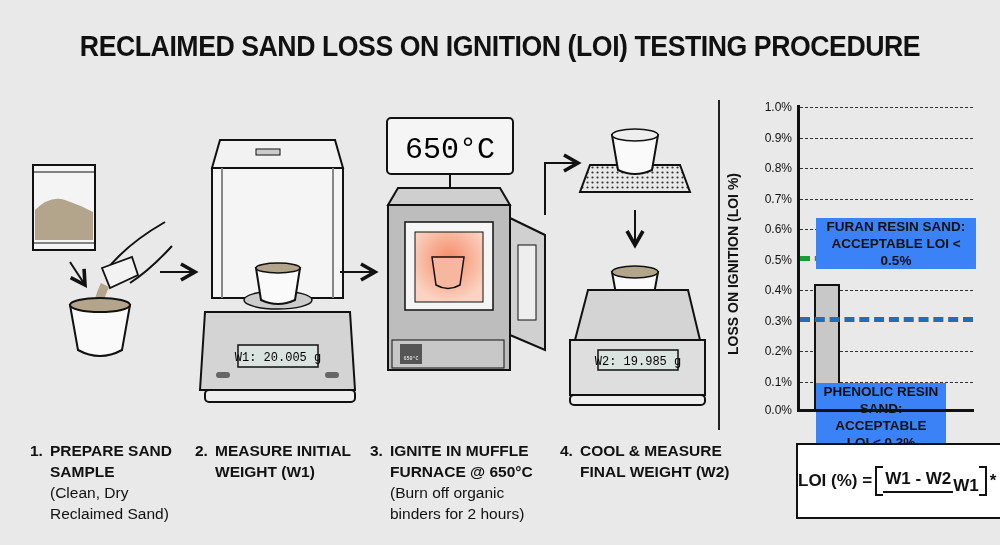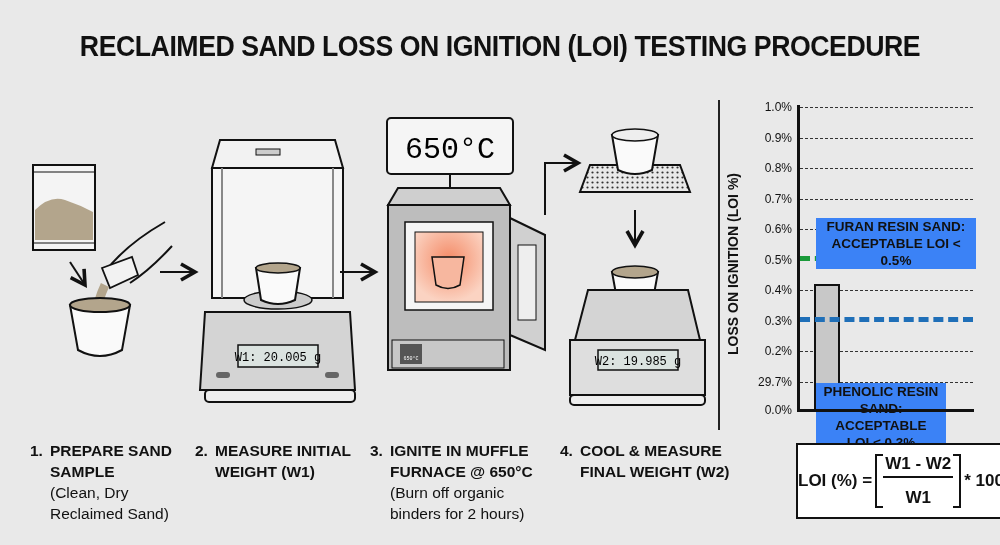--- a/index.html
+++ b/index.html
@@ -13,21 +13,21 @@
   .divider{position:absolute;left:718px;top:100px;width:2px;height:330px;background:#222;}
   .ylabel{position:absolute;left:725px;top:355px;transform-origin:0 0;transform:rotate(-90deg);font-weight:bold;font-size:14px;white-space:nowrap;}
   .tick{position:absolute;left:756px;width:36px;text-align:right;font-size:12px;}
   .axis-y{position:absolute;left:797px;top:105px;width:3px;height:307px;background:#111;}
   .axis-x{position:absolute;left:797px;top:409px;width:177px;height:3px;background:#111;}
   .grid{position:absolute;left:800px;width:173px;border-top:1.5px dashed #333;height:0;}
   .thr{position:absolute;left:800px;width:173px;height:0;border-top:5px dashed;}
   .bar{position:absolute;left:814px;width:26px;background:#c8c8c8;border:2.5px solid #111;box-sizing:border-box;}
   .annot{position:absolute;font-weight:bold;font-size:13.5px;text-align:center;line-height:17px;white-space:pre-line;background:#3b82f6;}
   .formula{position:absolute;left:752px;top:443px;width:238px;height:76px;border:2.5px solid #111;background:#fff;box-sizing:border-box;display:flex;align-items:center;justify-content:flex-start;font-weight:bold;font-size:17px;margin-left:44px;}
-  .frac{display:inline-flex;flex-direction:column;align-items:center;margin:0 3px;padding:0 6px;border-left:2.5px solid #111;border-right:2.5px solid #111;position:relative;}
+  .frac{display:inline-flex;flex-direction:row;align-items:center;margin:0 3px;padding:0 6px;border-left:2.5px solid #111;border-right:2.5px solid #111;position:relative;}
   .frac:before,.frac:after{content:"";position:absolute;top:0;bottom:0;width:6px;border-top:2.5px solid #111;border-bottom:2.5px solid #111;}
   .frac:before{left:0;}
   .frac:after{right:0;}
   .frac .n{border-bottom:2px solid #111;padding:0 2px 2px;}
   .frac .d{padding-top:10px;}
 </style>
 </head>
 <body>
 
 <div class="title">RECLAIMED SAND LOSS ON IGNITION (LOI) TESTING PROCEDURE</div>
@@ -151,21 +151,21 @@
   <div class="ylabel">LOSS ON IGNITION (LOI %)</div>
   <div class="tick" style="top:100px">1.0%</div>
   <div class="tick" style="top:131px">0.9%</div>
   <div class="tick" style="top:161px">0.8%</div>
   <div class="tick" style="top:192px">0.7%</div>
   <div class="tick" style="top:222px">0.6%</div>
   <div class="tick" style="top:253px">0.5%</div>
   <div class="tick" style="top:283px">0.4%</div>
   <div class="tick" style="top:314px">0.3%</div>
   <div class="tick" style="top:344px">0.2%</div>
-  <div class="tick" style="top:375px">29.7%</div>
+  <div class="tick" style="top:375px">0.1%</div>
   <div class="tick" style="top:403px">0.0%</div>
 
   <div class="grid" style="top:107px"></div>
   <div class="grid" style="top:138px"></div>
   <div class="grid" style="top:168px"></div>
   <div class="grid" style="top:199px"></div>
   <div class="grid" style="top:229px"></div>
   <div class="grid" style="top:290px"></div>
   <div class="grid" style="top:351px"></div>
   <div class="grid" style="top:382px"></div>

